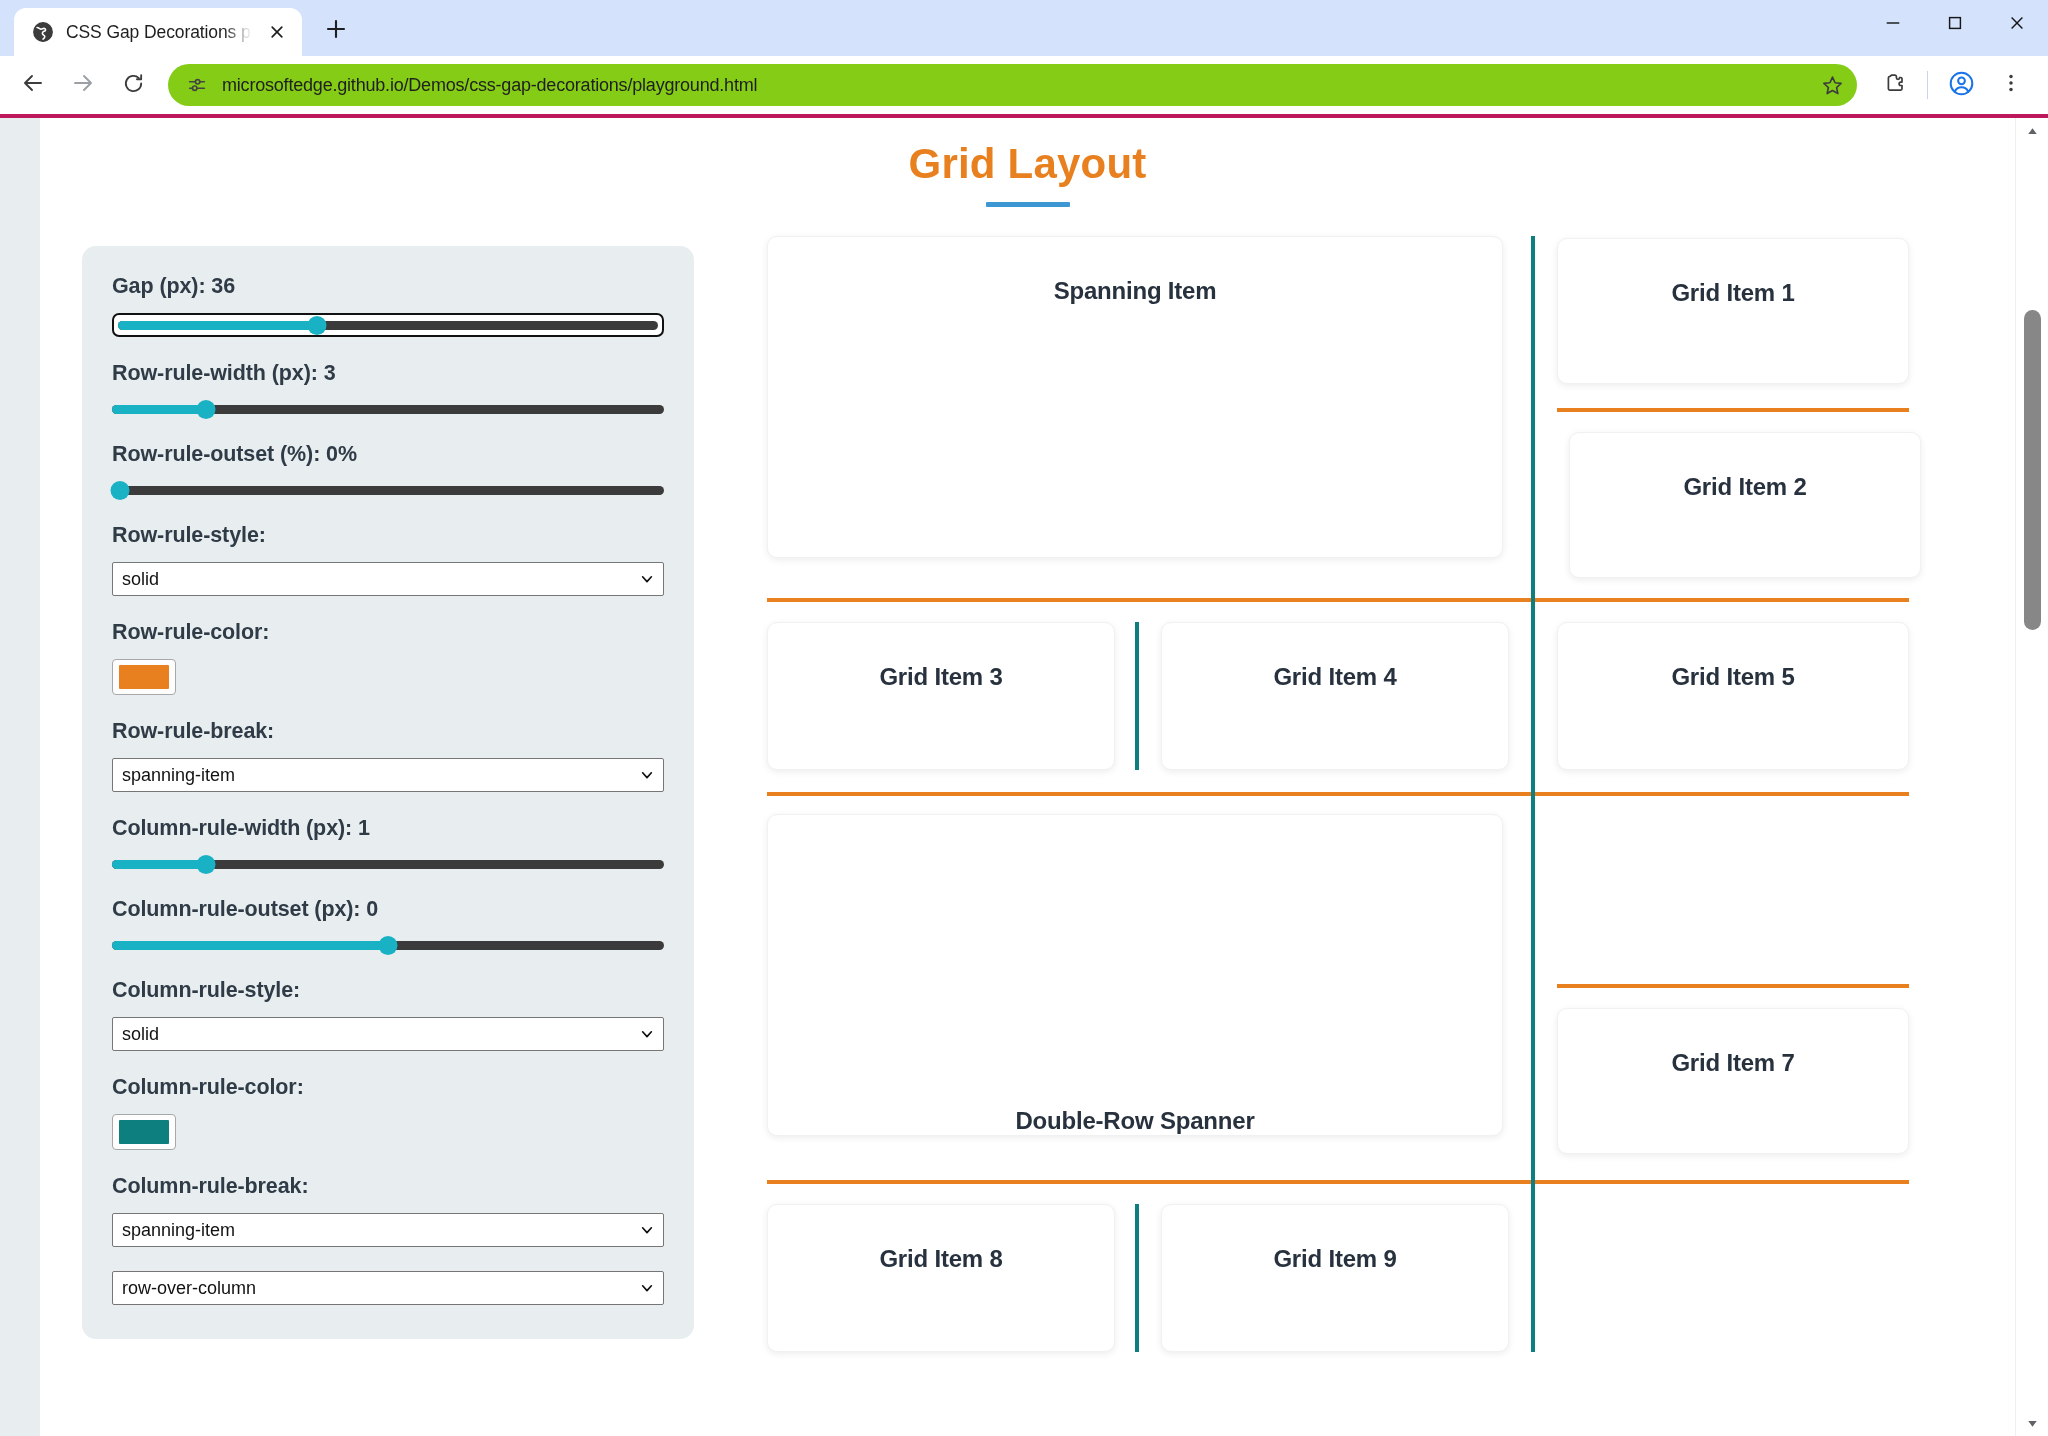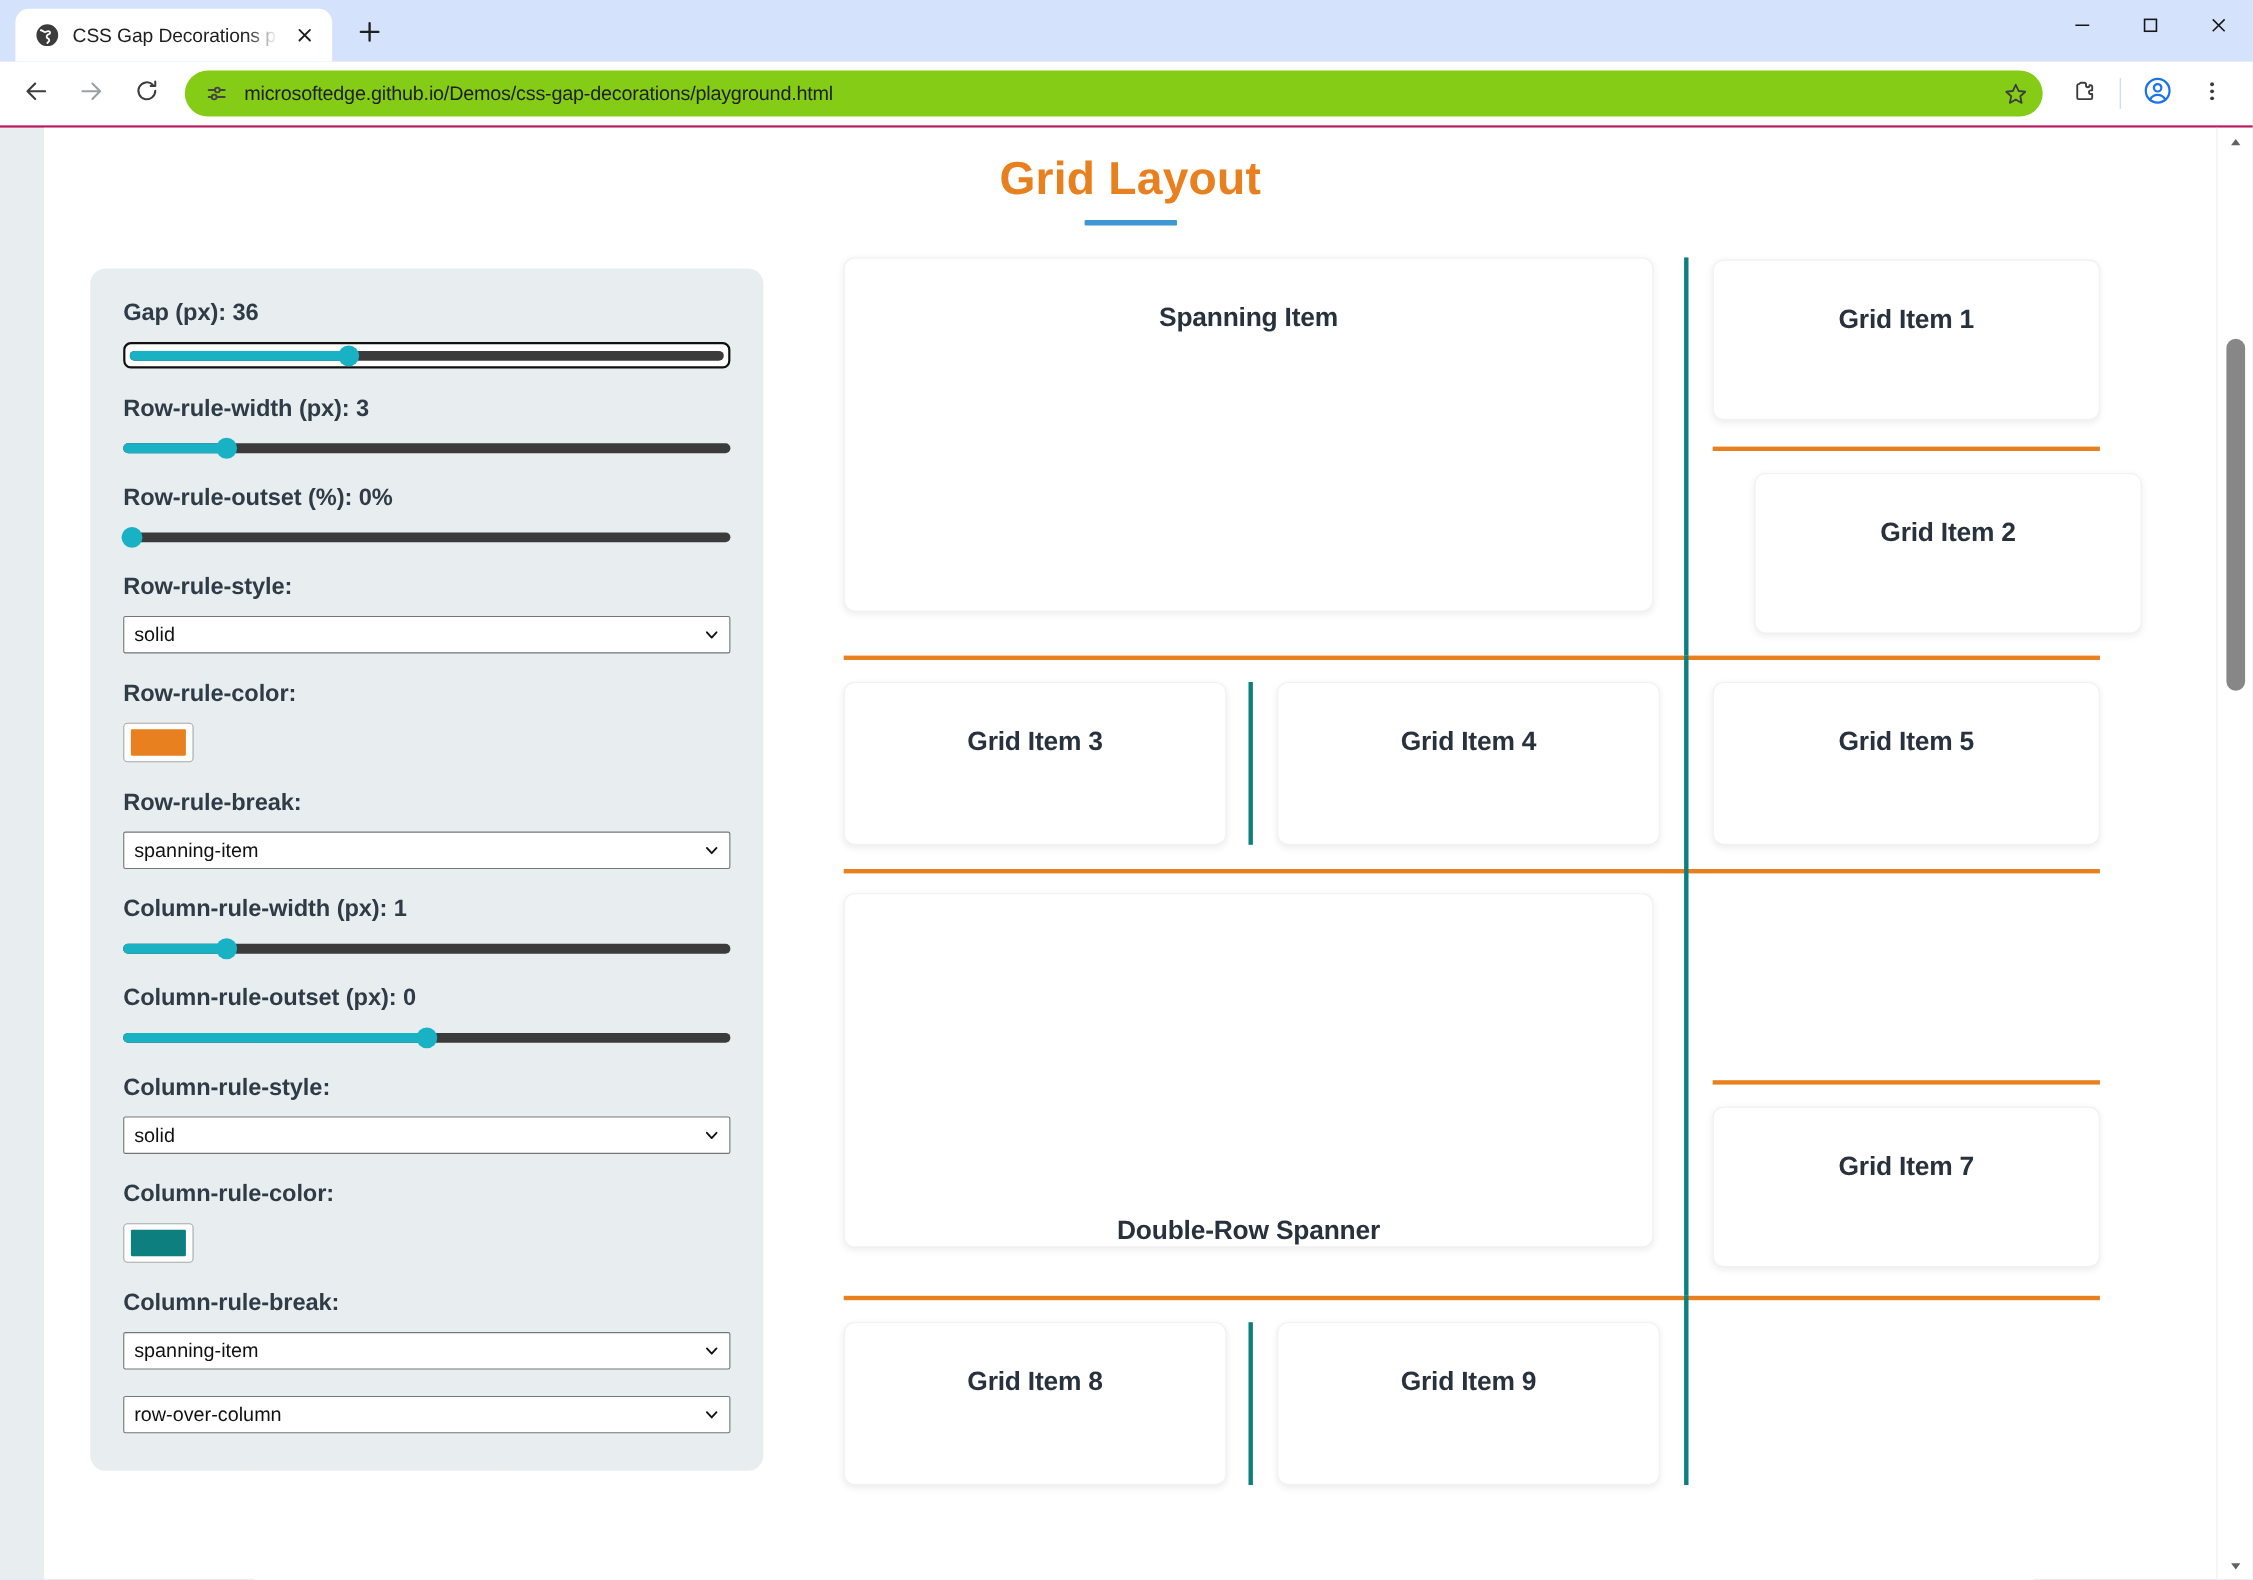--- a/index.html
+++ b/index.html
@@ -126,21 +126,21 @@
     flex: 0 0 1px;
   }
 
   
   .viewport {
     flex: 1 1 auto;
     position: relative;
     background: #e8edef;
     display: flex;
     overflow: hidden;
-    border-top: 2px solid #be185d;
+    border-top: 4px solid #be185d;
   }
   .page {
     flex: 1 1 auto;
     background: #ffffff;
     margin-left: 40px;
     position: relative;
     overflow: hidden;
     padding: 0 0 0 0;
   }
   .page-inner {
@@ -563,21 +563,21 @@
             </div>
           </div>
 
         <div class="gridwrap" id="grid-demo">
             <div class="gi" style="left: 0px; top: 0px; width: 736px; height: 322px;">
               <span>Spanning Item</span>
             </div>
             <div class="gi" style="left: 790px; top: 2px; width: 352px; height: 146px;">
               <span>Grid Item 1</span>
             </div>
-            <div class="gi" style="left: 828px; top: 196px; width: 352px; height: 146px; text-align: center;">
+            <div class="gi" style="left: 802px; top: 196px; width: 352px; height: 146px; text-align: center;">
               <span>Grid Item 2</span>
             </div>
             <div class="gi" style="left: 0px; top: 386px; width: 348px; height: 148px;">
               <span>Grid Item 3</span>
             </div>
             <div class="gi" style="left: 394px; top: 386px; width: 348px; height: 148px;">
               <span>Grid Item 4</span>
             </div>
             <div class="gi" style="left: 790px; top: 386px; width: 352px; height: 148px;">
               <span>Grid Item 5</span>

